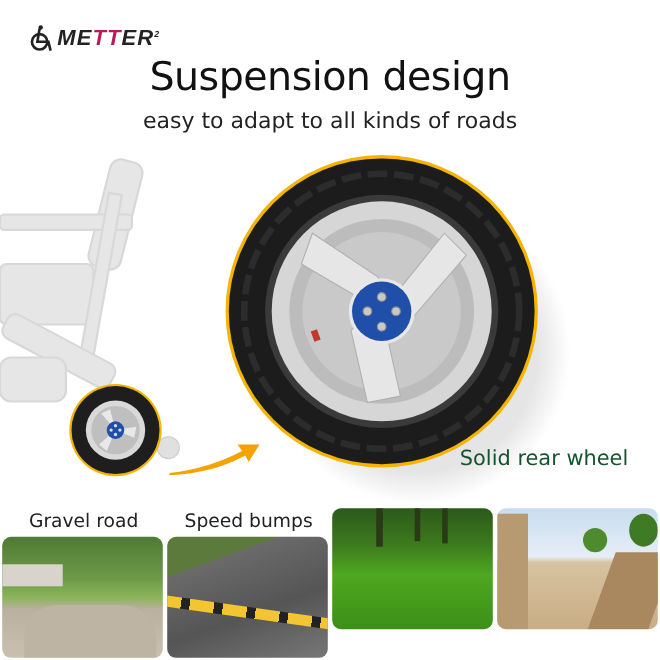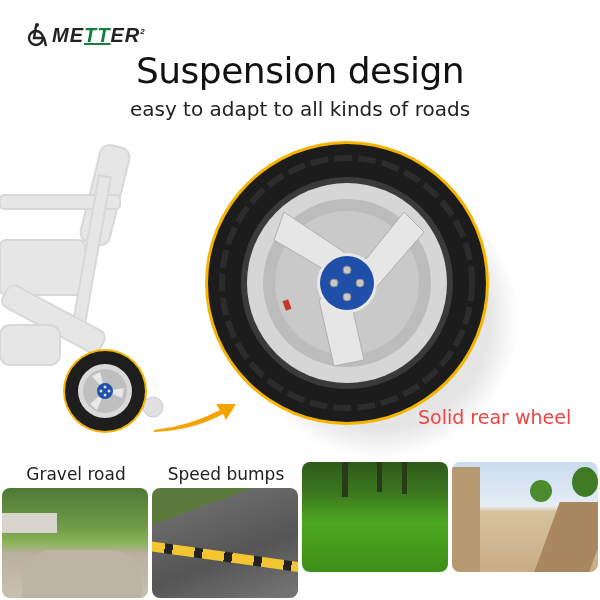--- a/index.html
+++ b/index.html
@@ -1,27 +1,27 @@
 <!DOCTYPE html>
 <html><head>
 <meta charset="utf-8">
 <style>
   html, body { margin: 0; padding: 0; background: #ffffff; }
   body { width: 600px; height: 600px; position: relative; overflow: hidden; font-family: "DejaVu Sans", sans-serif; }
   .logo { position: absolute; left: 24px; top: 22px; height: 26px; display: flex; align-items: center; }
   .logo svg { display: block; }
   .logo-text { font-family: "Liberation Sans", sans-serif; font-weight: 700; font-style: italic; font-size: 20px; letter-spacing: 1px; color: #222; margin-left: 2px; }
-  .logo-text .orange { color: #15803d; text-decoration: underline; }
+  .logo-text .orange { color: #be185d; }
   .logo-sup { font-size: 8px; vertical-align: super; color: #222; font-weight: 700; }
   .title { position: absolute; left: 0; width: 600px; top: 50px; text-align: center; font-family: "DejaVu Sans", sans-serif; font-size: 36px; color: #111; letter-spacing: -0.5px; }
   .subtitle { position: absolute; left: 0; width: 600px; top: 97px; text-align: center; font-family: "DejaVu Sans", sans-serif; font-size: 20px; color: #222; }
   .chair { position: absolute; left: 0; top: 135px; width: 170px; height: 290px; }
   .big-wheel { position: absolute; left: 204px; top: 140px; width: 286px; height: 286px; }
   .big-shadow { position: absolute; left: 240px; top: 180px; width: 280px; height: 280px; border-radius: 50%; background: radial-gradient(circle, rgba(0,0,0,0.10) 55%, rgba(0,0,0,0) 70%); }
-  .wheel-caption { position: absolute; left: 418px; top: 406px; font-family: "DejaVu Sans", sans-serif; font-size: 19px; color: #ef4444; }
+  .wheel-caption { position: absolute; left: 418px; top: 406px; font-family: "DejaVu Sans", sans-serif; font-size: 19px; color: #14532d; }
   .arrow { position: absolute; left: 150px; top: 400px; width: 90px; height: 40px; }
   .small-wheel { position: absolute; left: 62px; top: 348px; width: 86px; height: 86px; }
   .roads { position: absolute; left: 0; top: 462px; width: 600px; height: 138px; }
   .road { position: absolute; top: 0; width: 148px; }
   .road-label { text-align: center; font-family: "DejaVu Sans", sans-serif; font-size: 17px; color: #222; height: 26px; line-height: 24px; }
   .road-img { width: 146px; height: 110px; border-radius: 8px; overflow: hidden; position: relative; }
 </style>
 </head>
 <body>
 

